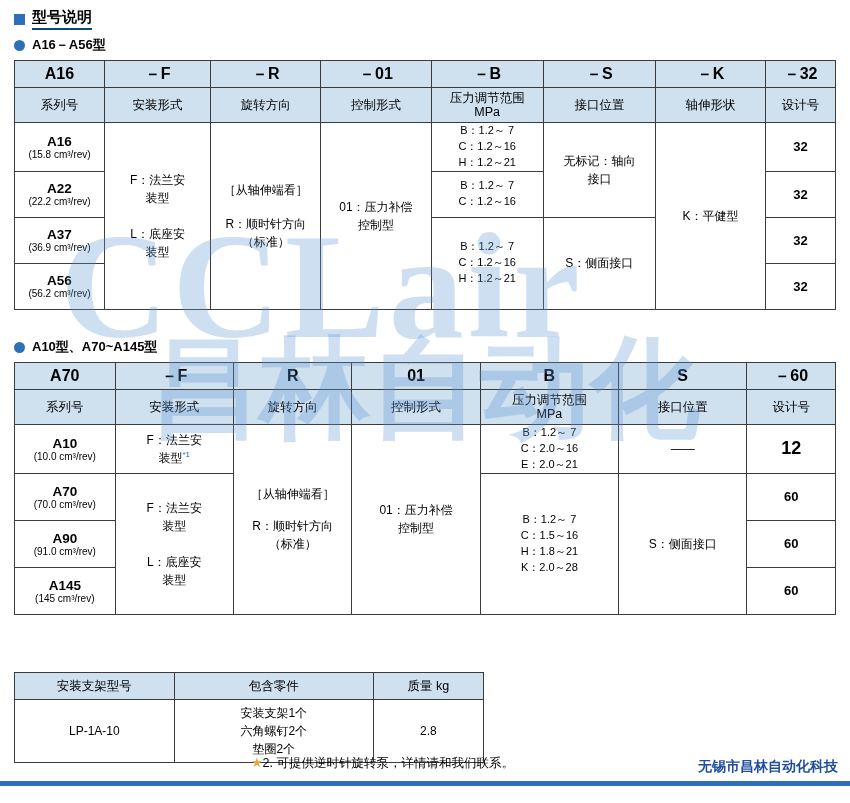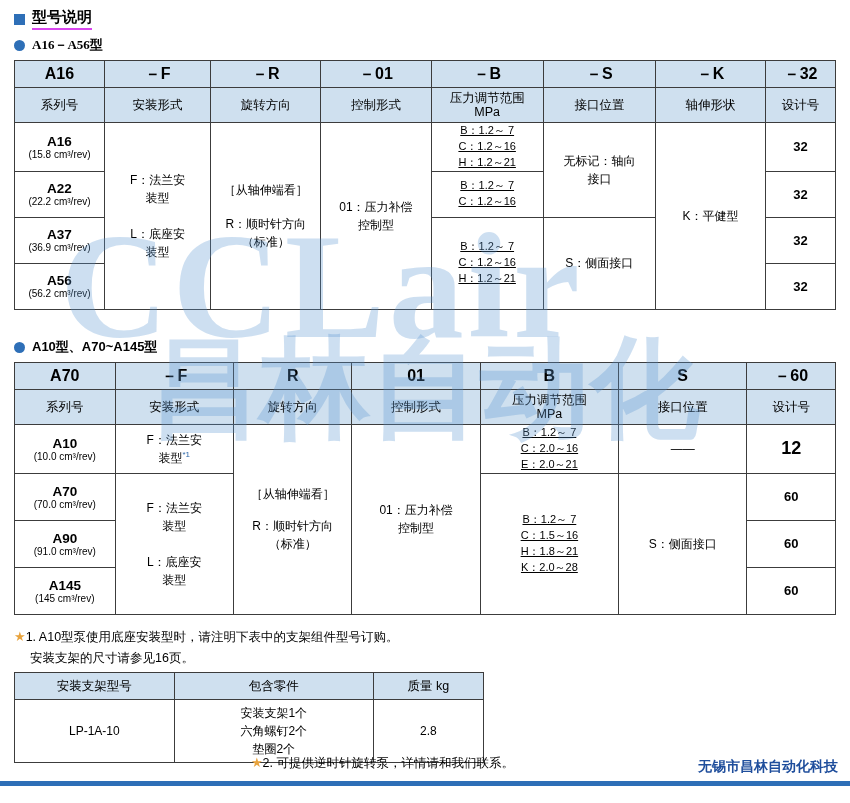--- a/index.html
+++ b/index.html
@@ -37,21 +37,21 @@
   }
 
   
   .sec-title{
     position:absolute;left:14px;top:8px;
     font-size:15px;font-weight:bold;
     color:#000;
     display:flex;align-items:center;gap:7px;
   }
   .sq-blue{width:11px;height:11px;background:#2e6fb7;display:inline-block;}
-  .sec-title .t{border-bottom:2px solid #d946ef;padding-bottom:1px;}
+  .sec-title .t{border-bottom:2px solid #0c4a6e;padding-bottom:1px;}
 
   .sub-title{
     position:absolute;
     font-size:13px;font-weight:bold;
     display:flex;align-items:center;gap:7px;
   }
   .dot-blue{width:11px;height:11px;border-radius:50%;background:#2e6fb7;display:inline-block;}
 
   table{border-collapse:collapse;position:absolute;border-radius:30px;}
   td,th{
@@ -69,21 +69,21 @@
   }
   .hdr-name td{
     background:#cfe0ef;
     font-size:12.5px;
     height:34px;
     line-height:1.15;
   }
   .body-cell{background:transparent;}
   .model{font-size:13.5px;font-weight:bold;}
   .disp{font-size:10px;}
-  .sm{font-size:11px;line-height:1.45;text-decoration:underline;}
+  .sm{font-size:11px;line-height:1.45;}
   .mid{font-size:12px;line-height:1.5;}
   .sup{font-size:8px;vertical-align:super;color:#2a66a8;}
 
   
   .note{
     position:absolute;
     font-size:12.5px;
     line-height:1.7;
   }
   .star{color:#e8a33d;font-size:13px;}
@@ -107,21 +107,21 @@
   <div class="watermark">
     <div class="wm-text1">CCLair</div>
     <div class="wm-text2">昌林自动化</div>
   </div>
 
   <div class="sec-title">
     <span class="sq-blue"></span>
     <span class="t">型号说明</span>
   </div>
 
-  <div class="sub-title" style="left:14px;top:36px;font-family:Liberation Serif, serif;">
+  <div class="sub-title" style="left:14px;top:36px;">
     <span class="dot-blue"></span>
     <span>A16－A56型</span>
   </div>
 
   <table style="left:14px;top:60px;width:822px;">
     <tbody>
         <tr class="hdr-code">
       <td style="width:88px;">A16</td>
       <td style="width:104px;">－F</td>
       <td style="width:108px;">－R</td>
@@ -280,26 +280,20 @@
     <tr>
       <td class="body-cell" style="height:46px;">
         <div class="model">A145</div>
         <div class="disp">(145 cm³/rev)</div>
       </td>
       <td class="body-cell" style="font-size:13px;font-weight:bold;">60</td>
     </tr>
   </tbody>
     </table>
 
-  <div class="note" style="left:14px;top:626px;width:700px;">
-    <div>
-      <span class="star">★</span><span>1. A10型泵使用底座安装型时，请注明下表中的支架组件型号订购。</span>
-    </div>
-    <div style="padding-left:16px;">安装支架的尺寸请参见16页。</div>
-  </div>
 
   <table class="bracket-table" style="left:14px;top:672px;width:470px;">
     <tbody>
         <tr class="bh">
       <td style="width:160px;">安装支架型号</td>
       <td style="width:200px;">包含零件</td>
       <td style="width:110px;">质量  kg</td>
     </tr>
     <tr>
       <td class="body-cell" style="height:62px;">LP-1A-10</td>

